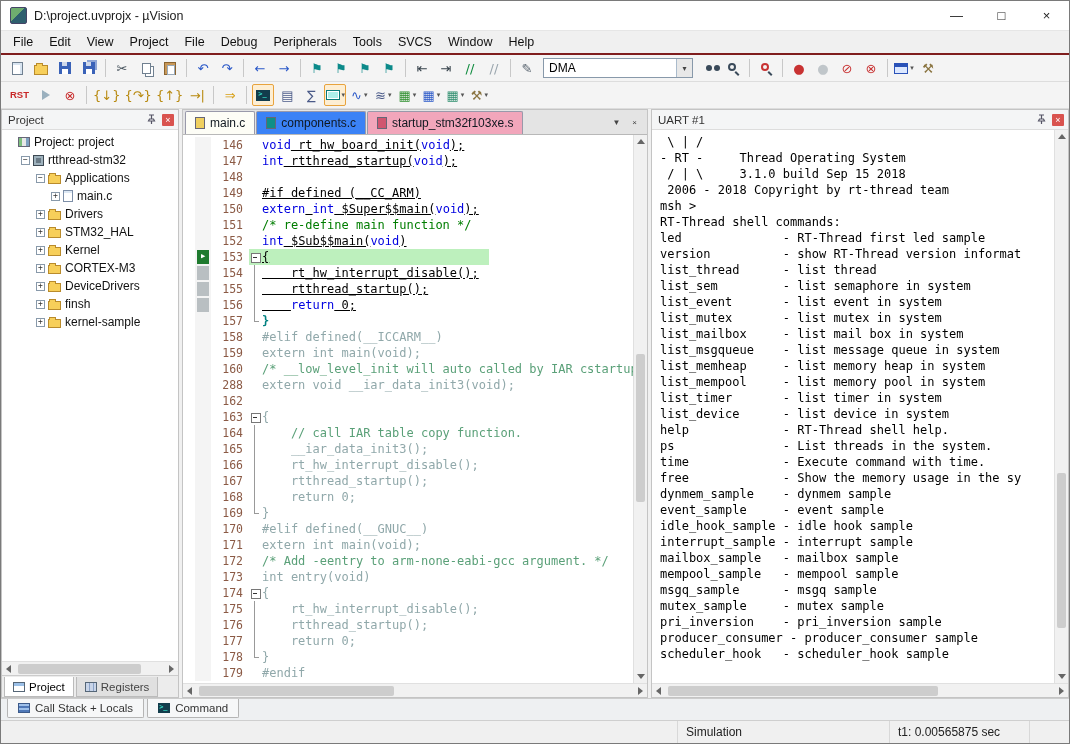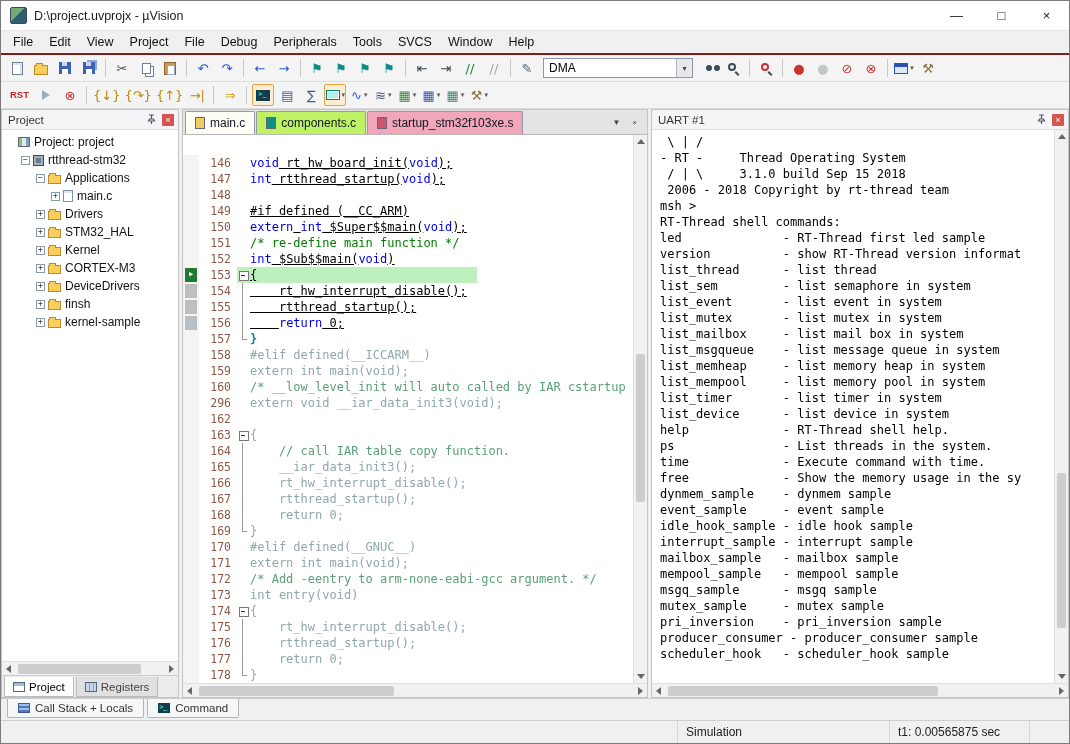--- a/index.html
+++ b/index.html
@@ -88,32 +88,32 @@
   .pti{width:12px;height:10px;flex:none;}
   .pti.project-tab-icon{background:linear-gradient(#9bc0e8 40%,#fff 40%);border:1px solid #556677;}
   .pti.registers-tab-icon{background:repeating-linear-gradient(90deg,#c8d4e8 0 3px,#8ba3c8 3px 4px);border:1px solid #556677;}
 
   
   .etabs{height:25px;flex:none;display:flex;align-items:flex-end;background:#e4e4e4;border-bottom:1px solid #b8b8b8;padding:2px 2px 0;}
   .etabrow{display:flex;align-items:flex-end;flex:1;min-width:0;height:100%;}
   .etab{display:flex;align-items:center;gap:5px;height:23px;padding:0 9px;border:1px solid #99a;border-bottom:none;
         border-radius:2px 2px 0 0;margin-right:1px;font-size:12px;color:#101820;background:#d8d8d8;}
   .etab.active{background:#fdfdf6;}
-  .etab.teal{background:#bef264;}
+  .etab.teal{background:#3b82f6;}
   .etab.pink{background:#f2a6bb;}
   .fico{width:10px;height:12px;border:1px solid #667;background:#fff;flex:none;}
   .etab.active .fico{background:#f0d060;}
   .etab.teal .fico{background:#0f8f86;}
   .etab.pink .fico{background:#d05570;}
   .etabbtns{display:flex;gap:3px;align-items:center;padding:0 3px 4px;}
   .etb{width:15px;height:15px;font-size:8px;display:flex;align-items:center;justify-content:center;color:#444;}
 
   
   .codewrap{flex:1;display:flex;min-height:0;}
-  .code{flex:1;min-width:0;overflow:hidden;font:12px/16px "DejaVu Sans Mono",monospace;padding-top:20px;}
+  .code{flex:1;min-width:0;overflow:hidden;font:12px/16px "DejaVu Sans Mono",monospace;padding-top:2px;margin-left:12px;}
   .cl{display:flex;height:16px;white-space:pre;}
   .cl.hl{background:linear-gradient(#bdf0bd,#bdf0bd) no-repeat;background-position:54px 0;background-size:240px 100%;}
   .g{width:16px;flex:none;position:relative;background:#f4f4f4;}
   .cura{position:absolute;left:2px;top:1px;right:2px;bottom:1px;background:#1e7a2e;color:#fff;
         font-size:7px;line-height:13px;text-align:center;}
   .g-gray::before{content:"";position:absolute;left:2px;top:1px;right:2px;bottom:1px;background:#b9bfc2;}
   .ln{width:38px;flex:none;text-align:right;padding-right:6px;color:#8b5a45;font-size:11.5px;}
   .fold{width:13px;flex:none;position:relative;}
   .f-box::before{content:"";position:absolute;left:1.5px;top:3.5px;width:8px;height:8px;border:1px solid #777;background:#fff;}
   .f-box::after{content:"";position:absolute;left:3.5px;top:7.5px;width:4px;border-top:1px solid #333;}
@@ -478,21 +478,21 @@
             <div class="cl"><span class="g"></span><span class="ln">151</span><span class="fold"></span><span class="ct"><span class="tk-c">/* re-define main function */</span></span></div>
             <div class="cl"><span class="g"></span><span class="ln">152</span><span class="fold"></span><span class="ct"><span class="tk-k">int</span><span class="tk-p"> $Sub$$main(</span><span class="tk-k">void</span><span class="tk-p">)</span></span></div>
             <div class="cl hl"><span class="g"><span class="cura">▶</span></span><span class="ln">153</span><span class="fold f-box"></span><span class="ct"><span class="tk-p">{</span></span></div>
             <div class="cl"><span class="g g-gray"></span><span class="ln">154</span><span class="fold f-v"></span><span class="ct"><span class="tk-p">    rt_hw_interrupt_disable();</span></span></div>
             <div class="cl"><span class="g g-gray"></span><span class="ln">155</span><span class="fold f-v"></span><span class="ct"><span class="tk-p">    rtthread_startup();</span></span></div>
             <div class="cl"><span class="g g-gray"></span><span class="ln">156</span><span class="fold f-v"></span><span class="ct"><span class="tk-p">    </span><span class="tk-k">return</span><span class="tk-p"> 0;</span></span></div>
             <div class="cl"><span class="g"></span><span class="ln">157</span><span class="fold f-e"></span><span class="ct"><span class="tk-b">}</span></span></div>
             <div class="cl"><span class="g"></span><span class="ln">158</span><span class="fold"></span><span class="ct"><span class="tk-i">#elif defined(__ICCARM__)</span></span></div>
             <div class="cl"><span class="g"></span><span class="ln">159</span><span class="fold"></span><span class="ct"><span class="tk-i">extern int main(void);</span></span></div>
             <div class="cl"><span class="g"></span><span class="ln">160</span><span class="fold"></span><span class="ct"><span class="tk-ic">/* __low_level_init will auto called by IAR cstartup */</span></span></div>
-            <div class="cl"><span class="g"></span><span class="ln">296</span><span class="fold"></span><span class="ct"><span class="tk-i">extern void __iar_data_init3(void);</span></span></div>
+            <div class="cl"><span class="g"></span><span class="ln">288</span><span class="fold"></span><span class="ct"><span class="tk-i">extern void __iar_data_init3(void);</span></span></div>
             <div class="cl"><span class="g"></span><span class="ln">162</span><span class="fold"></span></div>
             <div class="cl"><span class="g"></span><span class="ln">163</span><span class="fold f-box"></span><span class="ct"><span class="tk-i">{</span></span></div>
             <div class="cl"><span class="g"></span><span class="ln">164</span><span class="fold f-v"></span><span class="ct"><span class="tk-ic">    // call IAR table copy function.</span></span></div>
             <div class="cl"><span class="g"></span><span class="ln">165</span><span class="fold f-v"></span><span class="ct"><span class="tk-i">    __iar_data_init3();</span></span></div>
             <div class="cl"><span class="g"></span><span class="ln">166</span><span class="fold f-v"></span><span class="ct"><span class="tk-i">    rt_hw_interrupt_disable();</span></span></div>
             <div class="cl"><span class="g"></span><span class="ln">167</span><span class="fold f-v"></span><span class="ct"><span class="tk-i">    rtthread_startup();</span></span></div>
             <div class="cl"><span class="g"></span><span class="ln">168</span><span class="fold f-v"></span><span class="ct"><span class="tk-i">    return 0;</span></span></div>
             <div class="cl"><span class="g"></span><span class="ln">169</span><span class="fold f-e"></span><span class="ct"><span class="tk-i">}</span></span></div>
             <div class="cl"><span class="g"></span><span class="ln">170</span><span class="fold"></span><span class="ct"><span class="tk-i">#elif defined(__GNUC__)</span></span></div>
             <div class="cl"><span class="g"></span><span class="ln">171</span><span class="fold"></span><span class="ct"><span class="tk-i">extern int main(void);</span></span></div>

